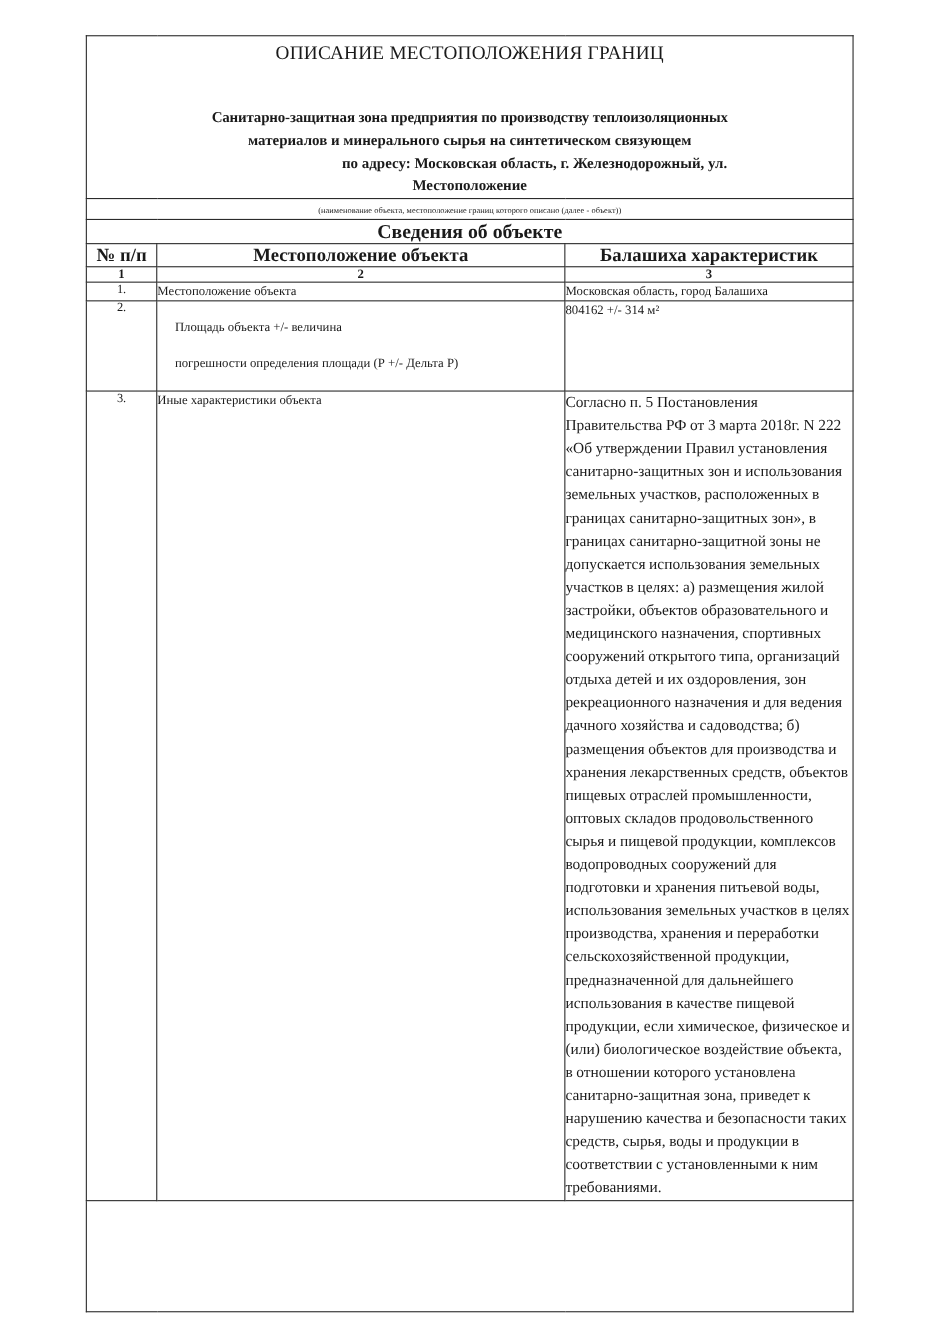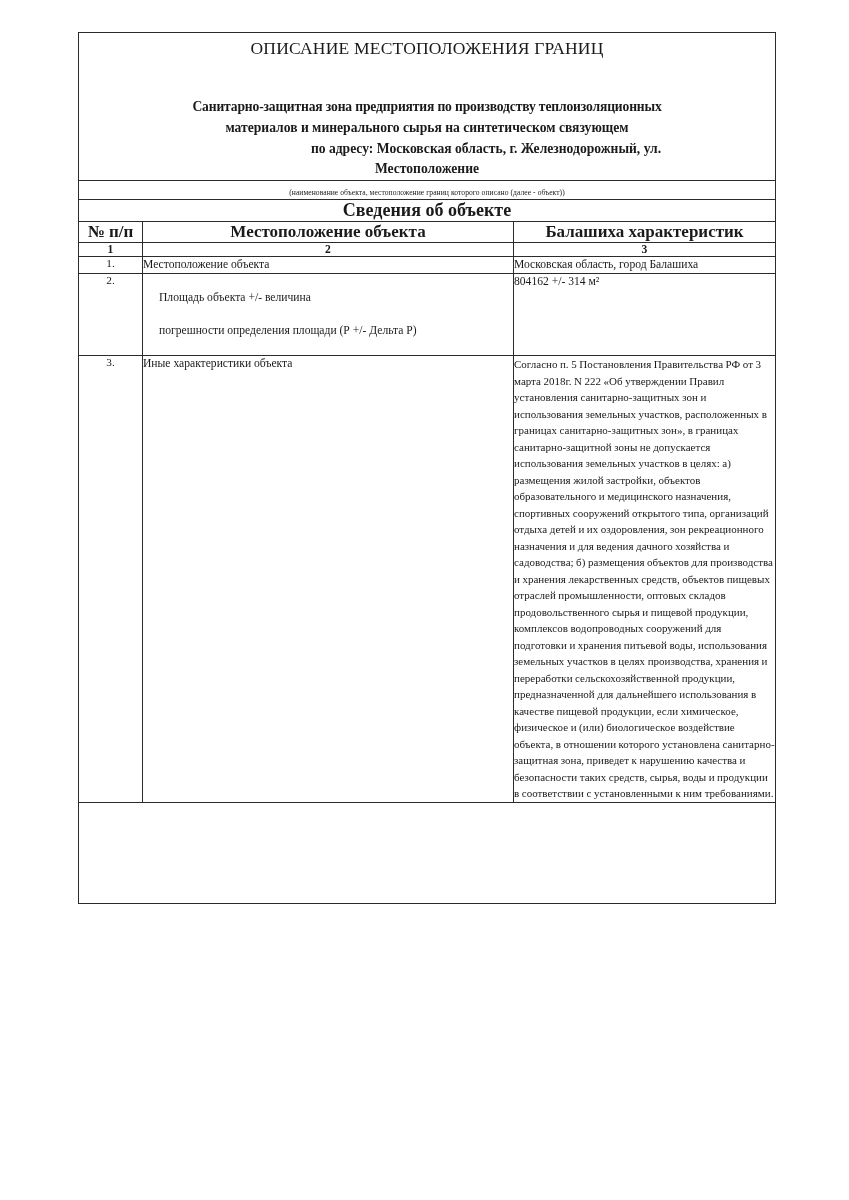--- a/index.html
+++ b/index.html
@@ -127,21 +127,21 @@
   }
   .cell-val {
     font-size: 11.6px;
     line-height: 1.42;
     padding: 8px 4px 8px 7px;
     vertical-align: top;
     text-align: left;
   }
   .cell-txt p, .cell-val p { margin: 16px; }
   .cell-long {
-    font-size: 11px;
+    font-size: 14px;
     line-height: 1.50;
     padding: 7px 3px 8px 7px;
     vertical-align: top;
     text-align: left;
     word-spacing: -0.2px;
   }
   .row-tall .cell-num { padding-top: 8px; }
   .spacer-cell {
     height: 100px;
   }

